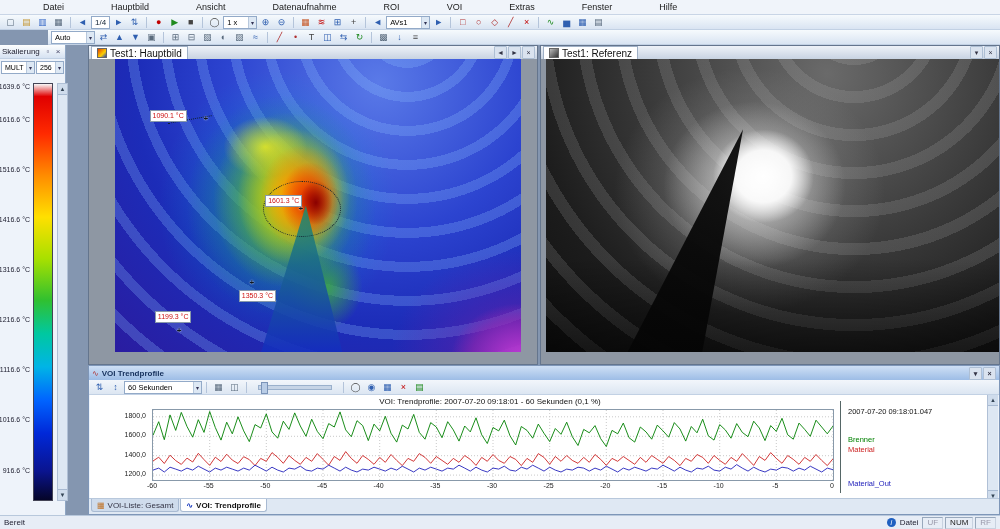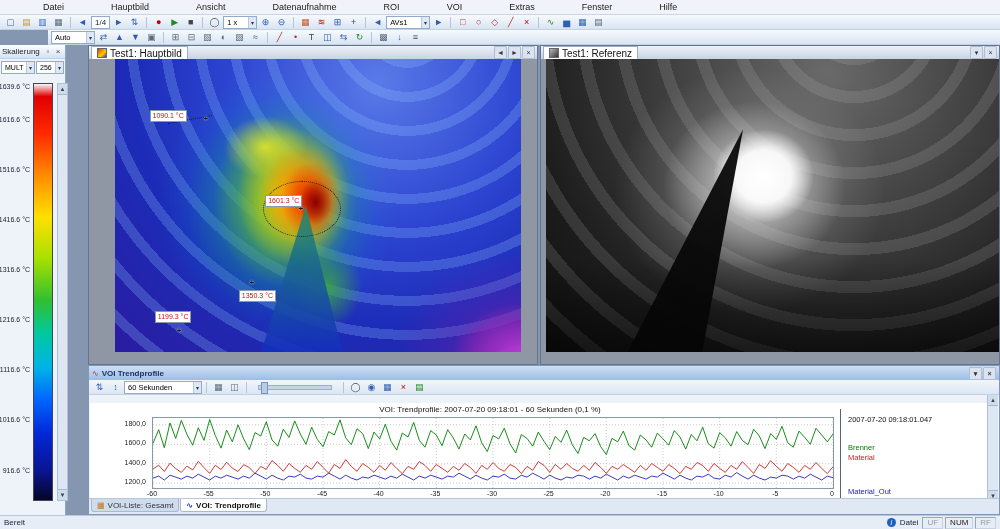--- a/index.html
+++ b/index.html
@@ -73,21 +73,21 @@
       repeating-radial-gradient(circle at 68% -15%, rgba(195,195,195,.16) 0 12px, rgba(195,195,195,0) 12px 38px),
       radial-gradient(circle at 62% 5%, #6a6a6a, #3a3a3a 45%, #1c1c1c 75%, #101010 100%);}
   .ref-wedge{position:absolute;left:18%;top:24%;width:30%;height:76%;z-index:2;
     clip-path:polygon(85% 0, 0 100%, 55% 100%);
     background:linear-gradient(#0d0d0d,#050505);opacity:.96;}
   
   .trend-panel{position:absolute;left:88px;top:365px;width:912px;height:150px;background:#eef3fa;border:1px solid #7e96b8;box-sizing:border-box;}
   .trend-header{height:14px;background:linear-gradient(#cfe0f5,#9dbde6);display:flex;align-items:center;font-size:8px;font-weight:bold;color:#15305c;padding:0 3px;gap:3px;border-bottom:1px solid #86a2c8;}
   .trend-icon{font-size:8px;color:#b03030;font-weight:normal;}
   .trend-toolbar{position:absolute;left:0;top:14px;right:0;height:14px;background:linear-gradient(#f2f6fb,#dce6f2);border-bottom:1px solid #c2d1e4;padding-left:3px;}
-  .chart-region{position:absolute;left:1px;top:29px;width:898px;height:106px;background:#fff;margin-top:8px;}
+  .chart-region{position:absolute;left:1px;top:29px;width:898px;height:106px;background:#fff;}
   .chart-title{position:absolute;left:60px;right:158px;top:2px;text-align:center;font-size:8px;color:#111;}
   .plot{position:absolute;left:62px;top:14px;width:680px;height:70px;border:1px solid #8899aa;background:#fff;box-sizing:content-box;}
   .y-tick{position:absolute;left:8px;width:48px;text-align:right;font-size:7px;color:#222;}
   .x-tick{position:absolute;top:87px;width:24px;text-align:center;font-size:7px;color:#222;}
   .legend-sep{position:absolute;left:750px;top:6px;bottom:8px;width:0;border-left:1px solid #566;}
   .legend{position:absolute;left:756px;top:0;width:138px;height:100%;font-size:7.5px;}
   .legend-ts{position:absolute;top:12px;left:2px;color:#111;}
   .legend-item{position:absolute;left:2px;white-space:nowrap;}
   .chart-scroll{position:absolute;right:1px;top:29px;width:11px;height:106px;background:#dde7f3;border-left:1px solid #b0c0d6;box-sizing:border-box;}
   .bottom-tabs{position:absolute;left:0;bottom:0;height:15px;right:0;background:#dfe8f3;border-top:1px solid #b8c8dc;display:flex;align-items:flex-start;padding-left:2px;gap:1px;}

